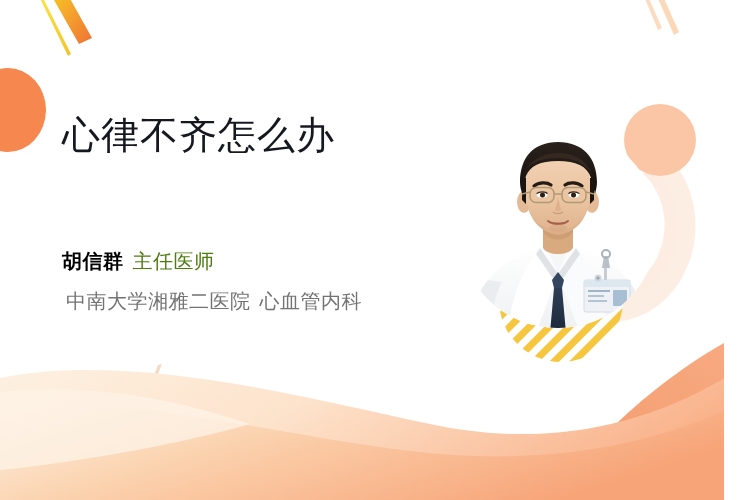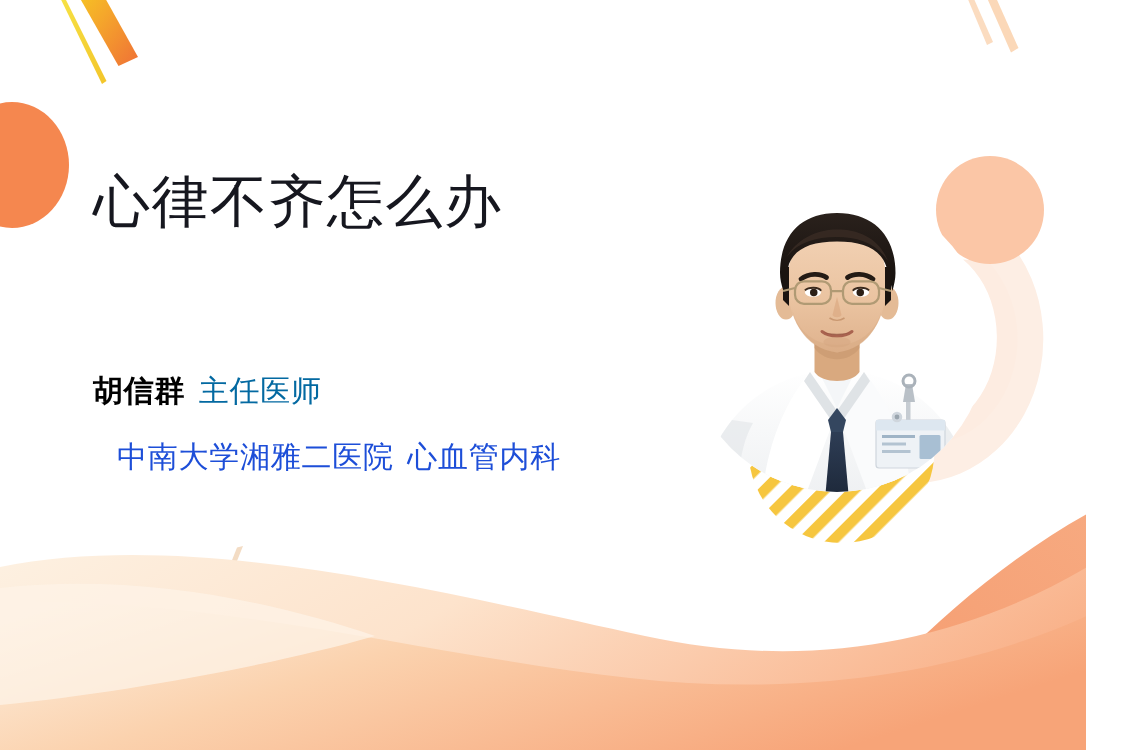--- a/index.html
+++ b/index.html
@@ -53,32 +53,32 @@
     line-height: 28px;
     white-space: nowrap;
     margin: 0 0 12px 0;
   }
   .name {
     color: #000000;
     font-weight: bold;
     letter-spacing: 0.5px;
   }
   .rank {
-    color: #0369a1;
+    color: #4d7c0f;
     font-weight: 400;
     letter-spacing: 0.5px;
     margin-left: 9px;
   }
   .line-org {
     font-size: 20px;
     line-height: 28px;
-    color: #1d4ed8;
+    color: #737373;
     white-space: nowrap;
     letter-spacing: 0.5px;
-    margin: 16px;
+    margin: 4px;
   }
   .org-dept {
     margin-left: 9px;
   }
   
   #portrait {
     position: absolute;
     left: 458px;
     top: 128px;
     width: 200px;

